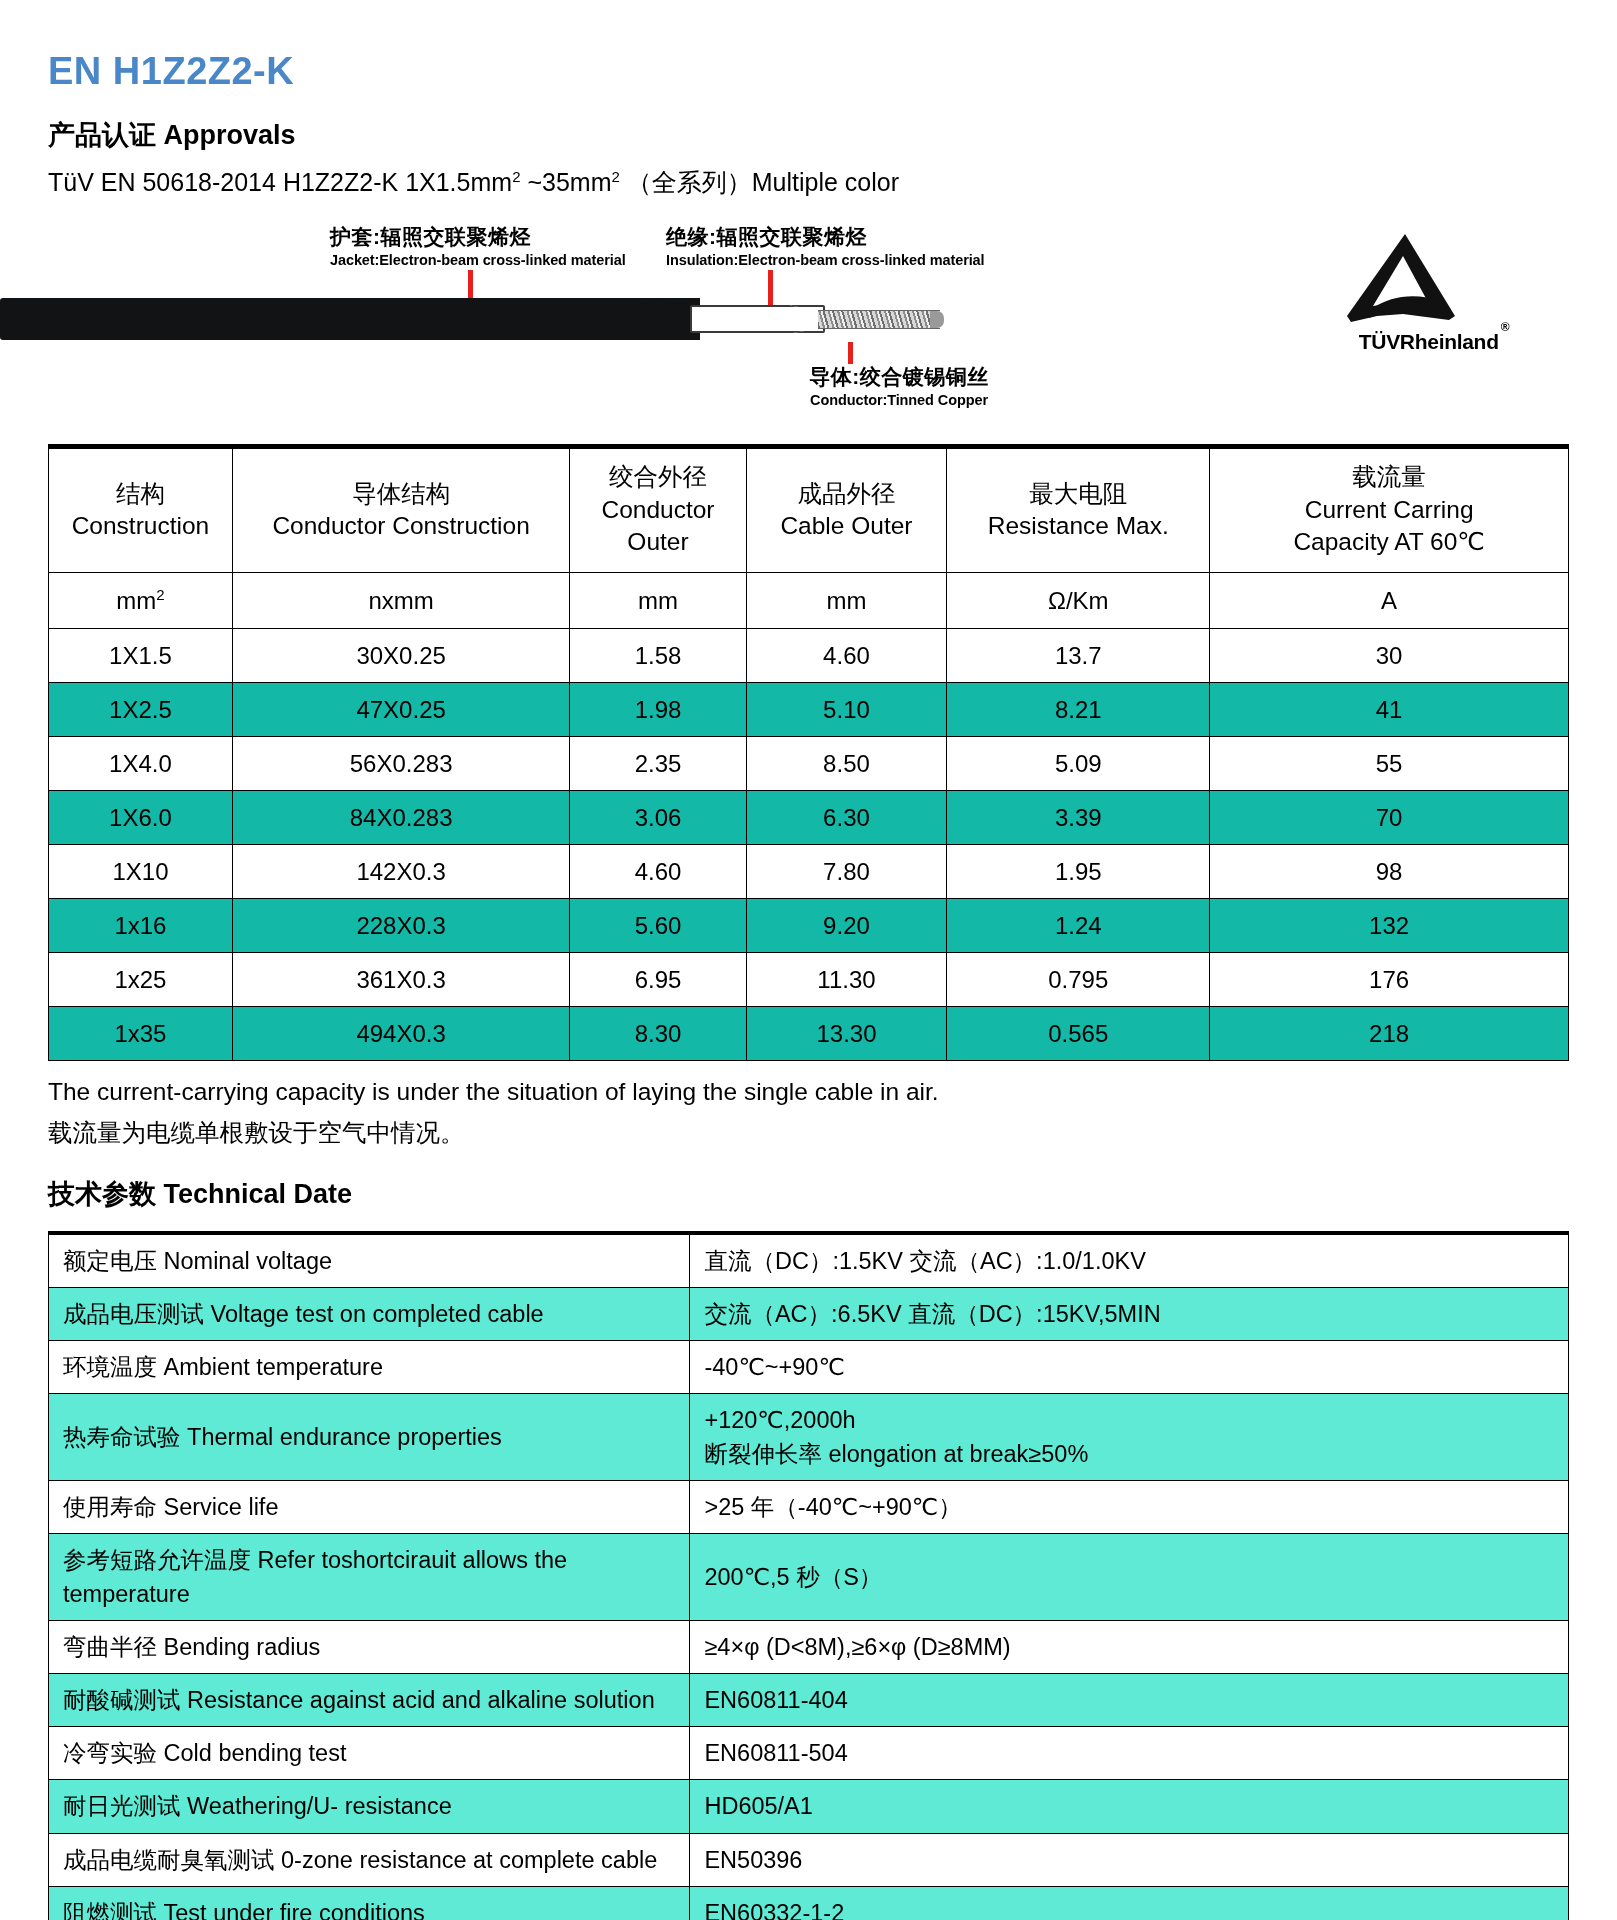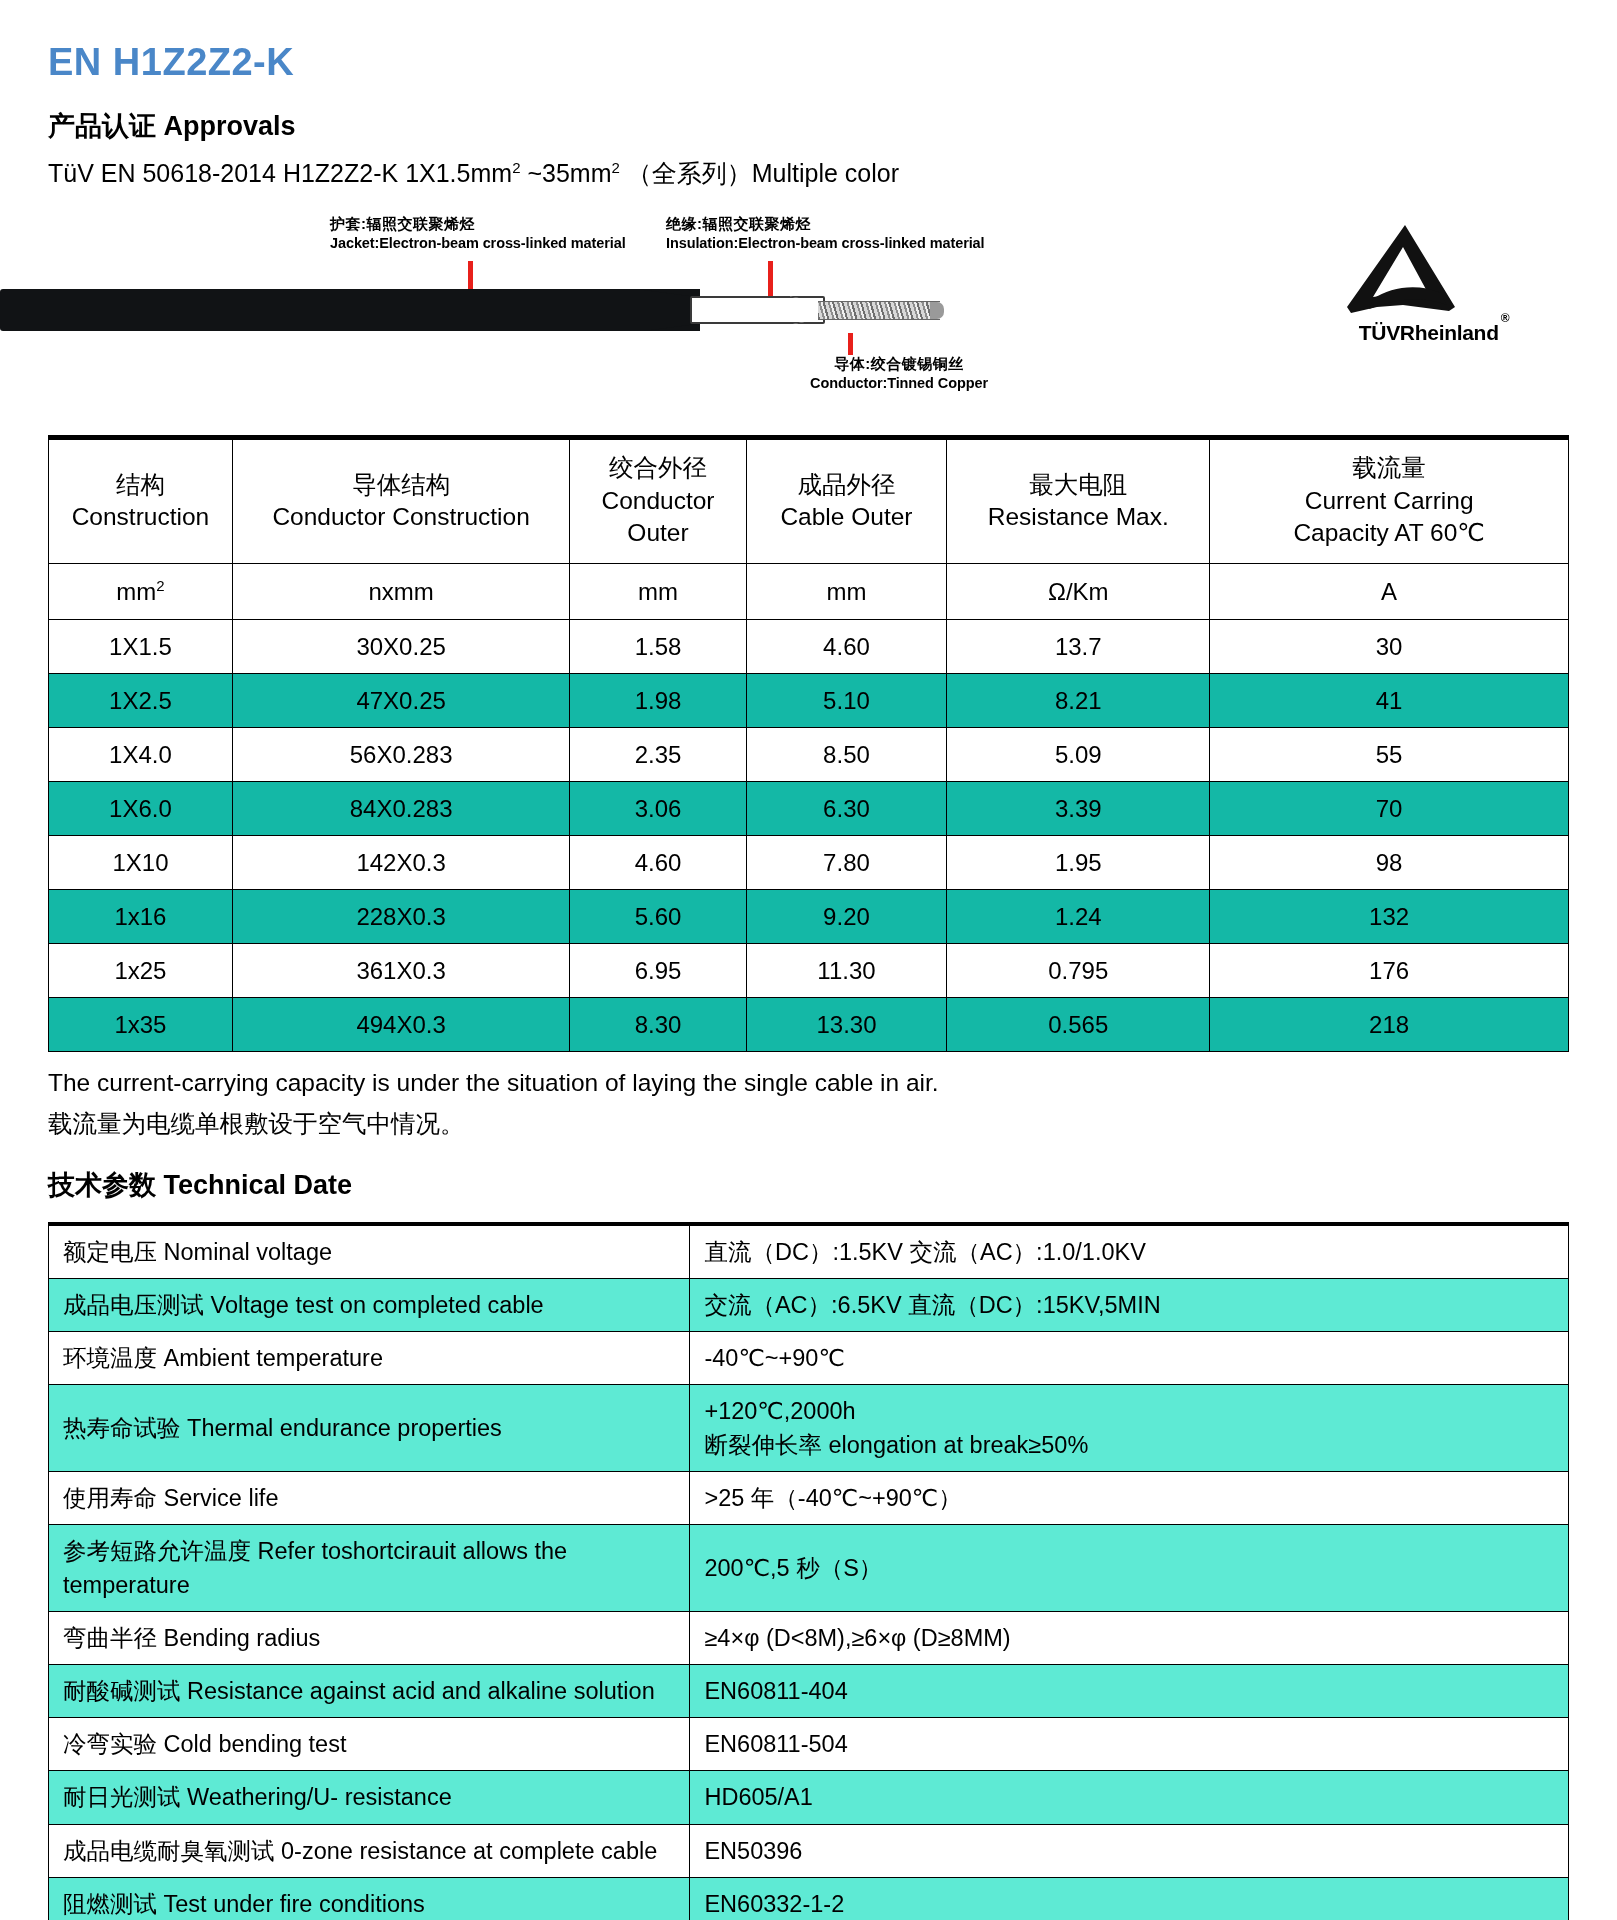--- a/index.html
+++ b/index.html
@@ -13,21 +13,21 @@
     height: 1920px;
     font-family: "Liberation Sans", "DejaVu Sans", sans-serif;
     color: #000000;
     position: relative;
     overflow: hidden;
   }
   .page {
     position: relative;
     width: 1617px;
     height: 1648px;
-    padding: 8px 48px;
+    padding: 17px 48px;
   }
 
   
   .doc-title {
     font-size: 38px;
     font-weight: bold;
     color: #4a87c8;
     letter-spacing: 0.5px;
     padding-top: 34px;
     line-height: 1.1;
@@ -54,21 +54,21 @@
     position: relative;
     height: 208px;
     margin-top: 26px;
   }
   .lbl {
     position: absolute;
     line-height: 1.25;
     white-space: nowrap;
   }
   .lbl .cn {
-    font-size: 15px;
+    font-size: 21px;
     font-weight: bold;
     letter-spacing: 0.5px;
   }
   .lbl .en {
     font-size: 14.5px;
     font-weight: bold;
     letter-spacing: -0.1px;
   }
   .leader {
     position: absolute;

